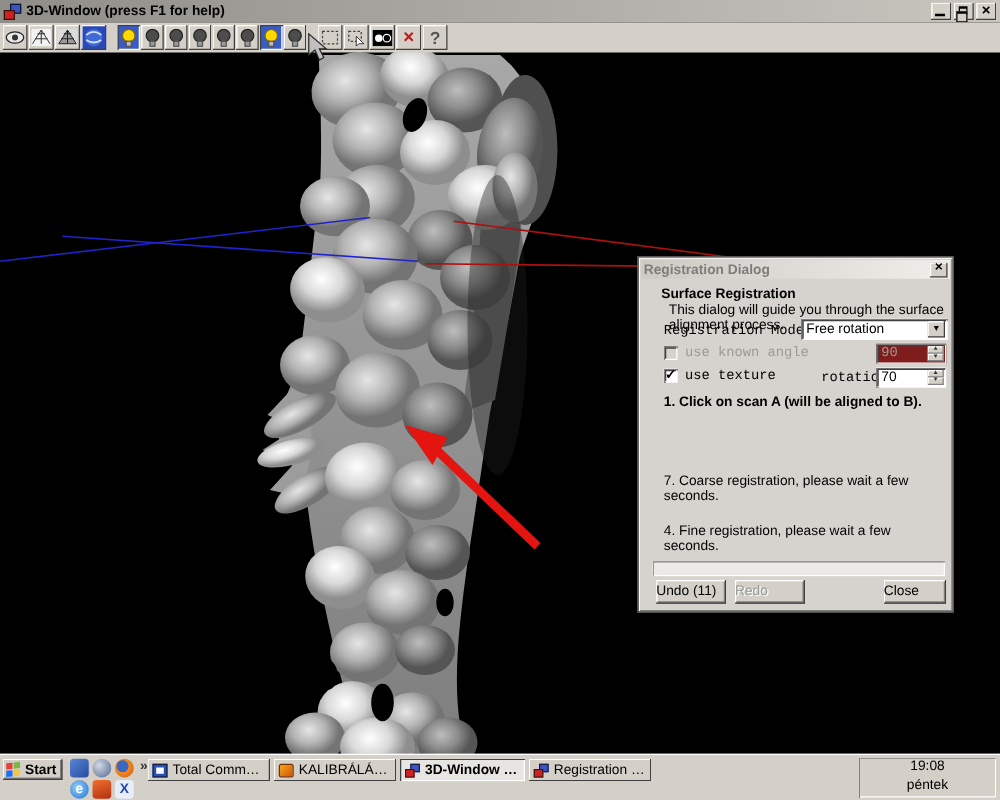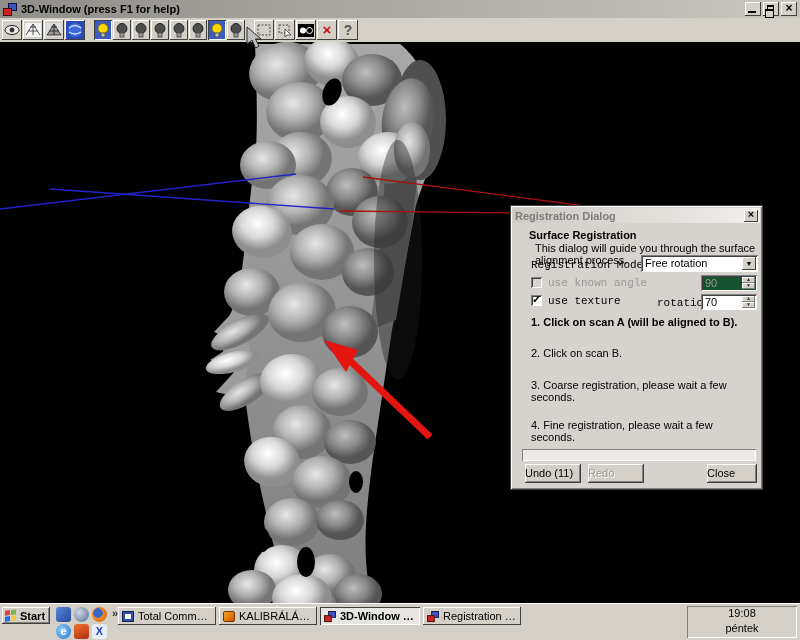--- a/index.html
+++ b/index.html
@@ -53,21 +53,21 @@
   .dlg-head { position:absolute; left:18px; top:23px; font-weight:bold; }
   .dlg-desc { position:absolute; left:24px; top:36px; }
   .lbl { position:absolute;font-family:Liberation Mono, monospace; }
   .combo { position:absolute; left:130px; top:49px; width:117px; height:17px; background:#fff;
            box-shadow: inset 1px 1px 0 #808080, inset -1px -1px 0 #fff, inset 2px 2px 0 #404040; }
   .combo .val { position:absolute; left:4px; top:2px; }
   .combo .drop { position:absolute; right:2px; top:2px; width:14px; height:13px; font-size:7px;
                  display:flex; align-items:center; justify-content:center; color:#000; }
   .spin { position:absolute; width:56px; height:16px; background:#fff;
           box-shadow: inset 1px 1px 0 #808080, inset -1px -1px 0 #fff, inset 2px 2px 0 #404040; }
-  .spin.dis { background:#14532d; color:#9a9a96; }
+  .spin.dis { background:#7f1d1d; color:#9a9a96;font-family:Liberation Mono, monospace; }
   .spin .val { position:absolute; left:4px; top:2px; }
   .spin .ud { position:absolute; right:2px; top:2px; width:13px; height:12px; display:flex; flex-direction:column; }
   .spin .ud div { flex:1; font-size:5px; line-height:5px; text-align:center; background:#d4d0c8;
                   box-shadow: inset -1px -1px 0 #808080, inset 1px 1px 0 #fff; color:#333; }
   .chk { position:absolute; width:11px; height:11px; background:#fff;
          box-shadow: inset 1px 1px 0 #808080, inset -1px -1px 0 #fff, inset 2px 2px 0 #404040; }
   .chk.dis { background:#d6d3ce; }
   .chk .c { position:absolute; left:1px; top:-2px; font-size:11px; font-weight:bold; }
   .dis-txt { color:#9a9a96; }
   .step { position:absolute; left:20px; right:8px; }
@@ -353,22 +353,21 @@
     <div class="lbl" style="left:146px;top:91px">rotation:</div>
     <div class="spin" style="left:190px;top:88px">
       <span class="val">70</span>
       <div class="ud">
           <div>▲</div>
           <div>▼</div>
         </div>
     </div>
 
     <div class="step em" style="top:110px">1. Click on scan A (will be aligned to B).</div>
-    <div class="step" style="top:141px">2. Click on scan B.</div>
-    <div class="step" style="top:173px">3. Coarse registration, please wait a few seconds.</div>
+    <div class="step" style="top:173px">7. Coarse registration, please wait a few seconds.</div>
     <div class="step" style="top:213px">4. Fine registration, please wait a few seconds.</div>
 
     <div class="progress"></div>
 
     <div class="dbtn raised" style="left:14px;width:56px">Undo (11)</div>
     <div class="dbtn raised dis" style="left:77px;width:56px">Redo</div>
     <div class="dbtn raised" style="left:196px;width:50px">Close</div>
   </div>
 
   <div class="taskbar">

